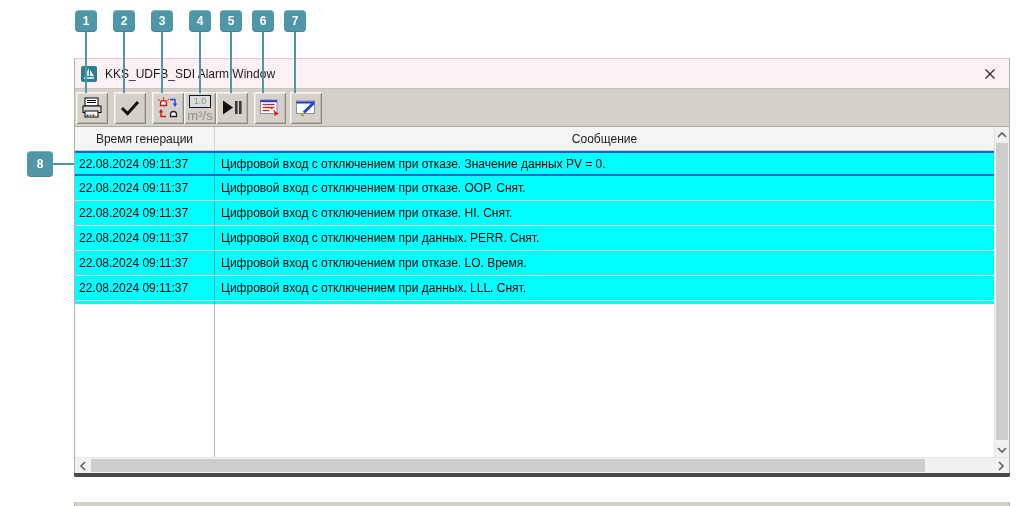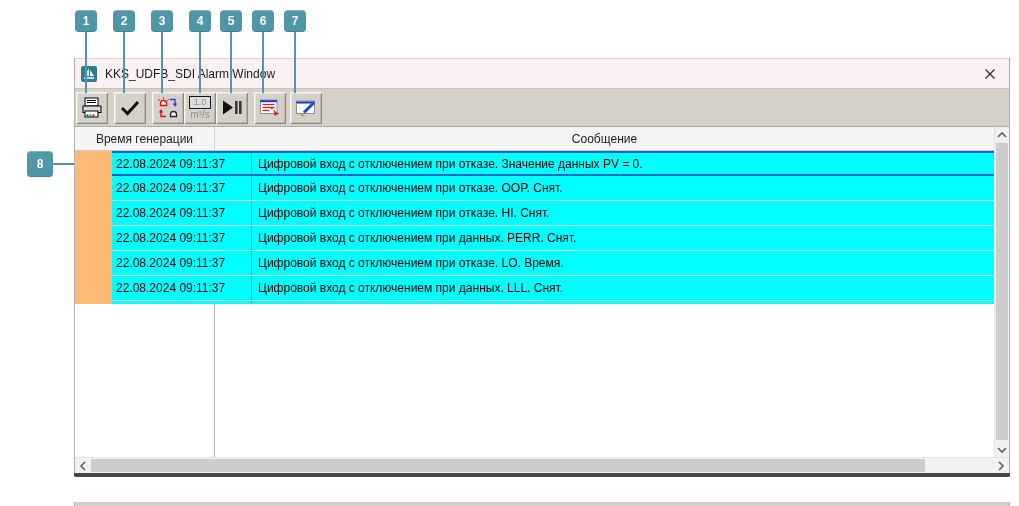--- a/index.html
+++ b/index.html
@@ -39,24 +39,24 @@
     border-top:1px solid #c8c4bc;border-bottom:1px solid #aeaaa2;
   }
   .tbtn{
     position:absolute;top:3px;width:32px;height:32px;background:#D5D1C9;
     box-shadow:inset 1px 1px 0 #f7f6f2, inset -1px -1px 0 #8f8b83,
                inset 2px 2px 0 #e6e3dc, inset -2px -2px 0 #bab6ae;
     display:flex;align-items:center;justify-content:center;padding:0;border:0;
   }
   .units{display:flex;flex-direction:column;align-items:center;color:#8f8f8f;line-height:1;}
   .units .val{border:1px solid #0f172a;background:#dcdcdc;padding:1px 4px;margin-bottom:1px;font-size:9px;}
-  .units .unit{font-size:10px;}
-
-  
-  .table-wrap{position:absolute;left:0;top:69px;right:0;height:330px;background:#fdba74;}
+  .units .unit{font-size:13px;}
+
+  
+  .table-wrap{position:absolute;left:0;top:69px;right:0;height:330px;background:#14b8a6;}
   .grid{position:absolute;left:0;top:0;right:15px;bottom:0;display:flex;flex-direction:column;}
   .thead{
     height:24px;flex:0 0 24px;display:flex;background:#f5f5f5;border-bottom:1px solid #c9c9c9;
   }
   .th{font-size:12px;color:#222;display:flex;align-items:flex-end;justify-content:center;padding-bottom:4px;}
   .th-time{flex:0 0 140px;border-right:1px solid #d2d2d2;position:relative;}
   .th-time .sort{position:absolute;top:2px;left:50%;margin-left:-5px;}
   .th-msg{flex:1;}
   .row{height:25px;flex:0 0 25px;display:flex;background:#00FFFF;border-bottom:1px solid #d9d9d9;}
   .row.plain{background:#ffffff;}
@@ -205,21 +205,21 @@
                 <polyline points="1,1 5,4 9,1" fill="none" stroke="#8f8f8f" stroke-width="1.2"></polyline>
               </svg>
           </span>
           <span>Время генерации</span>
         </div>
         <div class="th th-msg">
           <span>Сообщение</span>
         </div>
       </div>
 
-      <div style="display:flex;flex-direction:column;flex:1;min-height:0;margin-left:37px;">
+      <div style="display:flex;flex-direction:column;flex:1;min-height:0;">
   <div class="row selected">
     <div class="cell cell-time">22.08.2024 09:11:37</div>
     <div class="cell cell-msg">Цифровой вход с отключением при отказе. Значение данных PV = 0.</div>
   </div>
 
   <div class="row">
     <div class="cell cell-time">22.08.2024 09:11:37</div>
     <div class="cell cell-msg">Цифровой вход с отключением при отказе. OOP. Снят.</div>
   </div>
 

